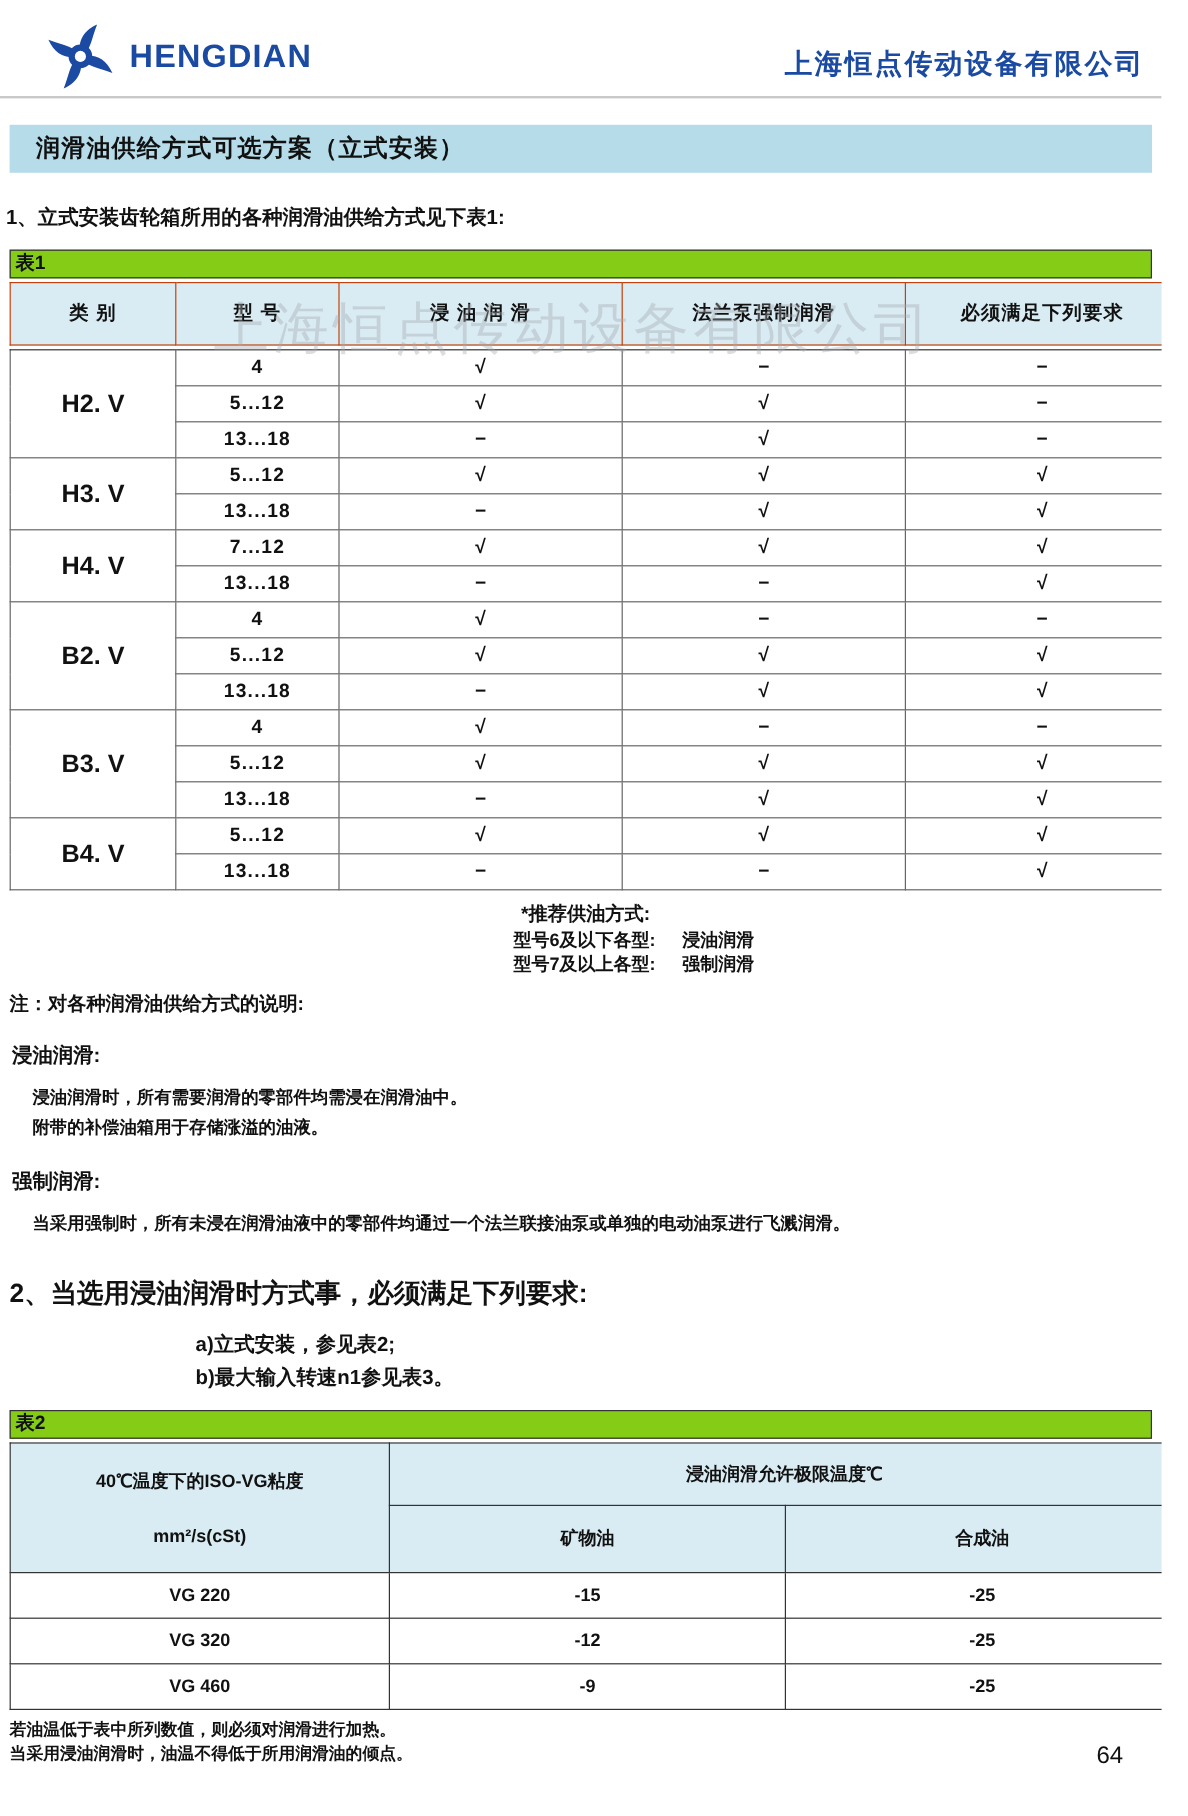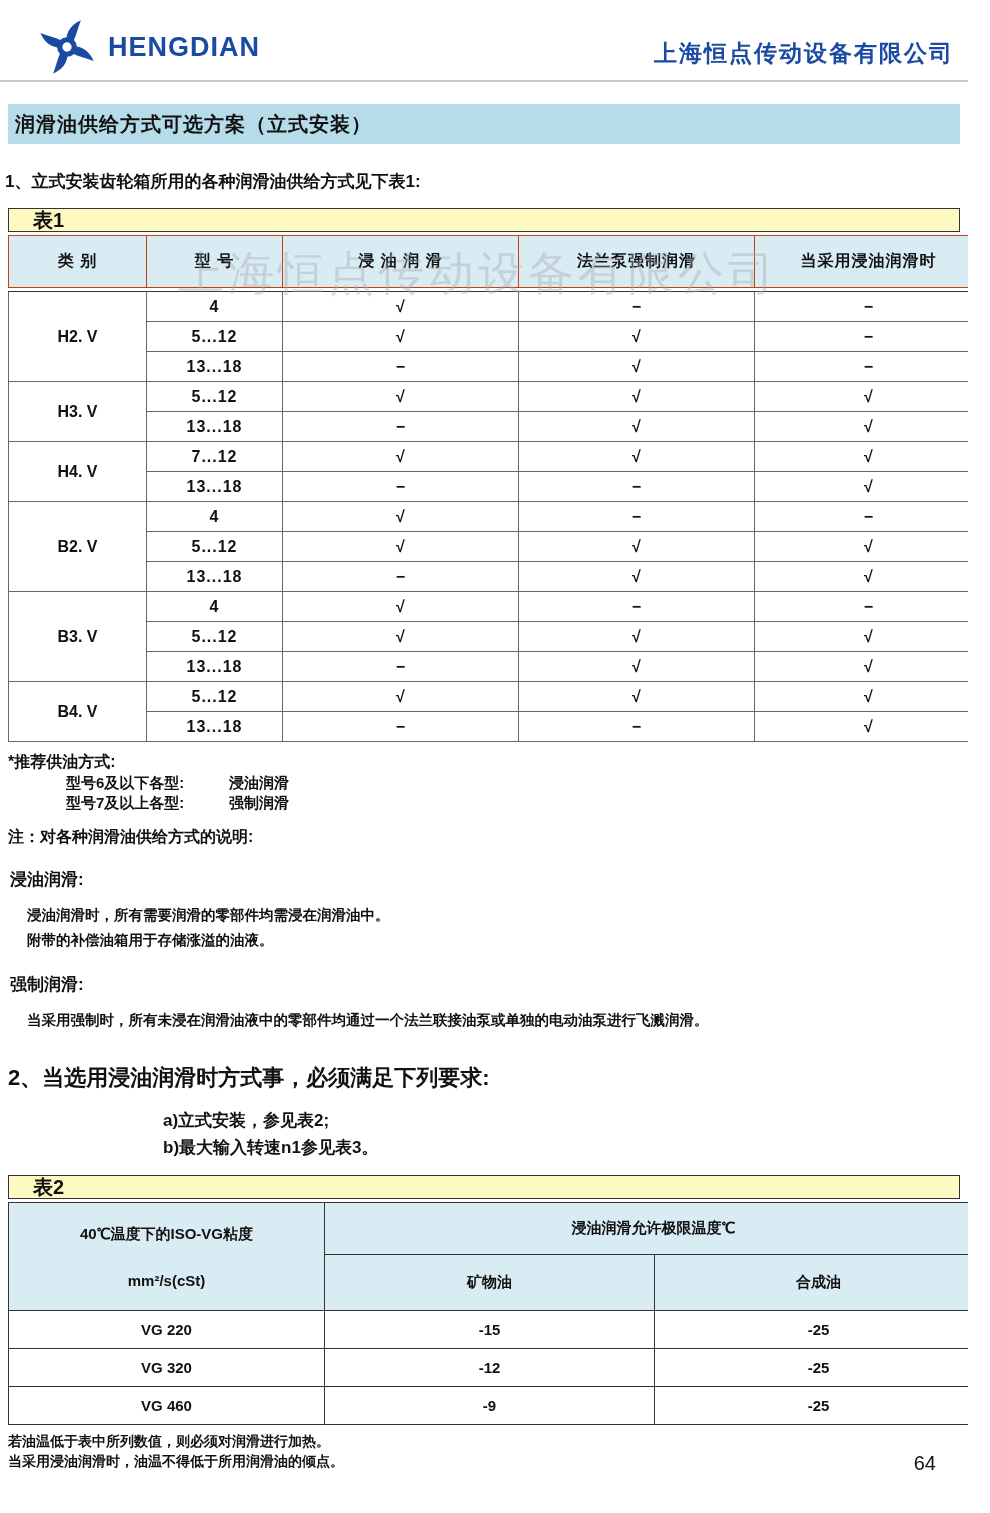--- a/index.html
+++ b/index.html
@@ -7,41 +7,41 @@
   .page { position:relative; width:968px; height:1513px; background:#fff; overflow:hidden; }
 
   
   .hdr { position:relative; height:82px; border-bottom:2px solid #c9c9c9; }
   .logo-wrap { position:absolute; left:38px; top:18px; display:flex; align-items:center; gap:12px; }
   .logo-svg { width:58px; height:58px; }
   .logo-text { font-size:27px; font-weight:700; color:#1b4aa2; letter-spacing:1px; }
   .company { position:absolute; right:14px; top:38px; font-size:23px; font-weight:700; color:#1b4aa2; letter-spacing:2px; }
 
   
-  .title-bar { margin:22px 8px 0 8px; height:40px; line-height:40px; background:#b6dce9; padding-left:7px; font-size:20px; font-weight:700; letter-spacing:1px; }
+  .title-bar { margin:22px 8px 0 8px; height:40px; line-height:40px; background:#b6dce9; padding-left:22px; font-size:20px; font-weight:700; letter-spacing:1px; }
 
   .sec1 { margin:26px 0 0 5px; font-size:17px; font-weight:700; }
 
   
   .t1-wrap { margin:15px 8px 0 8px; position:relative; }
-  .tbl-label-bar { height:24px; line-height:22px; background:#fef9c3; border:1px solid #333; padding-left:24px; font-size:20px; font-weight:700; margin-bottom:3px; }
+  .tbl-label-bar { height:24px; line-height:22px; background:#84cc16; border:1px solid #333; padding-left:4px; font-size:16px; font-weight:700; margin-bottom:3px; }
   table { border-collapse:collapse; table-layout:fixed; width:974px; }
   .t1-head th { background:#d9ecf3; border:1px solid #c2410c; height:52px; font-size:16px; font-weight:700; text-align:center; letter-spacing:1px; }
   .t1-head { margin-bottom:3px; }
   .t1-body td { border:1px solid #666; border-top:1px solid #9a9a9a; height:30px; text-align:center; font-size:16px; font-weight:700; }
   .t1-body { border:1.5px solid #333; }
   .t1-body tr.gs td { border-top:1.5px solid #333; }
-  .t1-body td.cat { border-top:1.5px solid #333; font-size:16px;margin-left:48px; }
+  .t1-body td.cat { border-top:1.5px solid #333; font-size:21px;margin-left:48px; }
   .t1-body td.model { letter-spacing:1px; }
   .mark { font-weight:400; font-size:16px; }
 
   .watermark { position:absolute; top:243px; left:178px; font-size:46px; letter-spacing:4px; color:rgba(165,170,174,0.40); white-space:nowrap; z-index:5; pointer-events:none; font-weight:400; }
 
   
-  .recommend { margin:10px 0 0 8px; }
+  .recommend { margin:10px 0 0 8px;text-align:center; }
   .rec-title { font-size:16px; font-weight:700; }
   .rec-line { margin-left:58px; margin-top:1px; font-size:15px; font-weight:700; }
   .rec-line .lbl { display:inline-block; min-width:163px; }
   .note-line { margin:14px 0 0 8px; font-size:16px; font-weight:700; }
 
   .desc-head { margin:20px 0 0 10px; font-size:17px; font-weight:700; }
   .desc-body { margin:12px 0 0 27px; font-size:14.5px; font-weight:600; line-height:25px; }
 
   .sec2 { margin:30px 0 0 8px; font-size:22px; font-weight:700; }
   .sec2-items { margin:14px 0 0 163px; font-size:17px; font-weight:700; line-height:27px; }
@@ -95,21 +95,21 @@
           <col style="width:236px">
           <col style="width:236px">
           <col style="width:228px">
         </colgroup>
       <tbody>
           <tr>
         <th>类 别</th>
         <th>型 号</th>
         <th>浸 油 润 滑</th>
         <th>法兰泵强制润滑</th>
-        <th>当采用浸油润滑时</th>
+        <th>必须满足下列要求</th>
       </tr>
     </tbody>
       </table>
     <table class="t1-body">
       <colgroup>
           <col style="width:138px">
           <col style="width:136px">
           <col style="width:236px">
           <col style="width:236px">
           <col style="width:228px">

